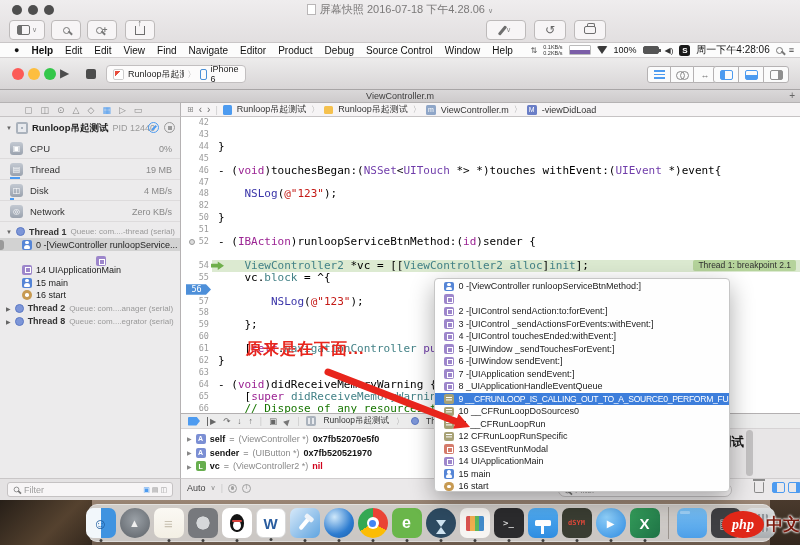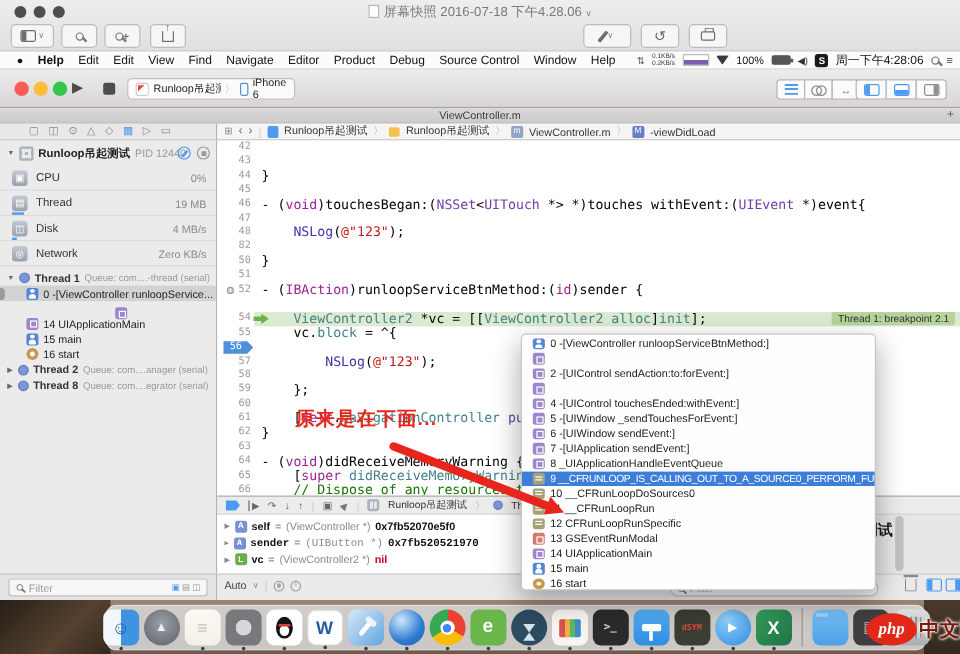--- a/index.html
+++ b/index.html
@@ -479,21 +479,21 @@
 
   <div id="vars">
       <div class="vrow" style="top: 3px;">
         <span class="vdisc">▶</span>
         <span class="vbadge" style="background: rgb(123, 143, 212);">A</span>
         <span class="vname">self</span>
         <span class="veq">=</span>
         <span class="vtype">(ViewController *)</span>
         <span class="vval" style="color: rgb(17, 17, 17);">0x7fb52070e5f0</span>
       </div>
-      <div class="vrow" style="top: 16.8px; font-family: Liberation Mono, monospace;">
+      <div class="vrow" style="top: 16.8px;">
         <span class="vdisc">▶</span>
         <span class="vbadge" style="background: rgb(123, 143, 212);">A</span>
         <span class="vname">sender</span>
         <span class="veq">=</span>
         <span class="vtype">(UIButton *)</span>
         <span class="vval" style="color: rgb(17, 17, 17);">0x7fb520521970</span>
       </div>
       <div class="vrow" style="top: 30.6px;">
         <span class="vdisc">▶</span>
         <span class="vbadge" style="background: rgb(103, 174, 78);">L</span>
@@ -530,20 +530,21 @@
       </div>
       <div class="prow">
         <span class="sic fw"></span>
       </div>
       <div class="prow">
         <span class="sic fw"></span>
         <span class="nowrap">2 -[UIControl sendAction:to:forEvent:]</span>
       </div>
       <div class="prow">
         <span class="sic fw"></span>
+        <span class="nowrap">3 -[UIControl _sendActionsForEvents:withEvent:]</span>
       </div>
       <div class="prow">
         <span class="sic fw"></span>
         <span class="nowrap">4 -[UIControl touchesEnded:withEvent:]</span>
       </div>
       <div class="prow">
         <span class="sic fw"></span>
         <span class="nowrap">5 -[UIWindow _sendTouchesForEvent:]</span>
       </div>
       <div class="prow">

